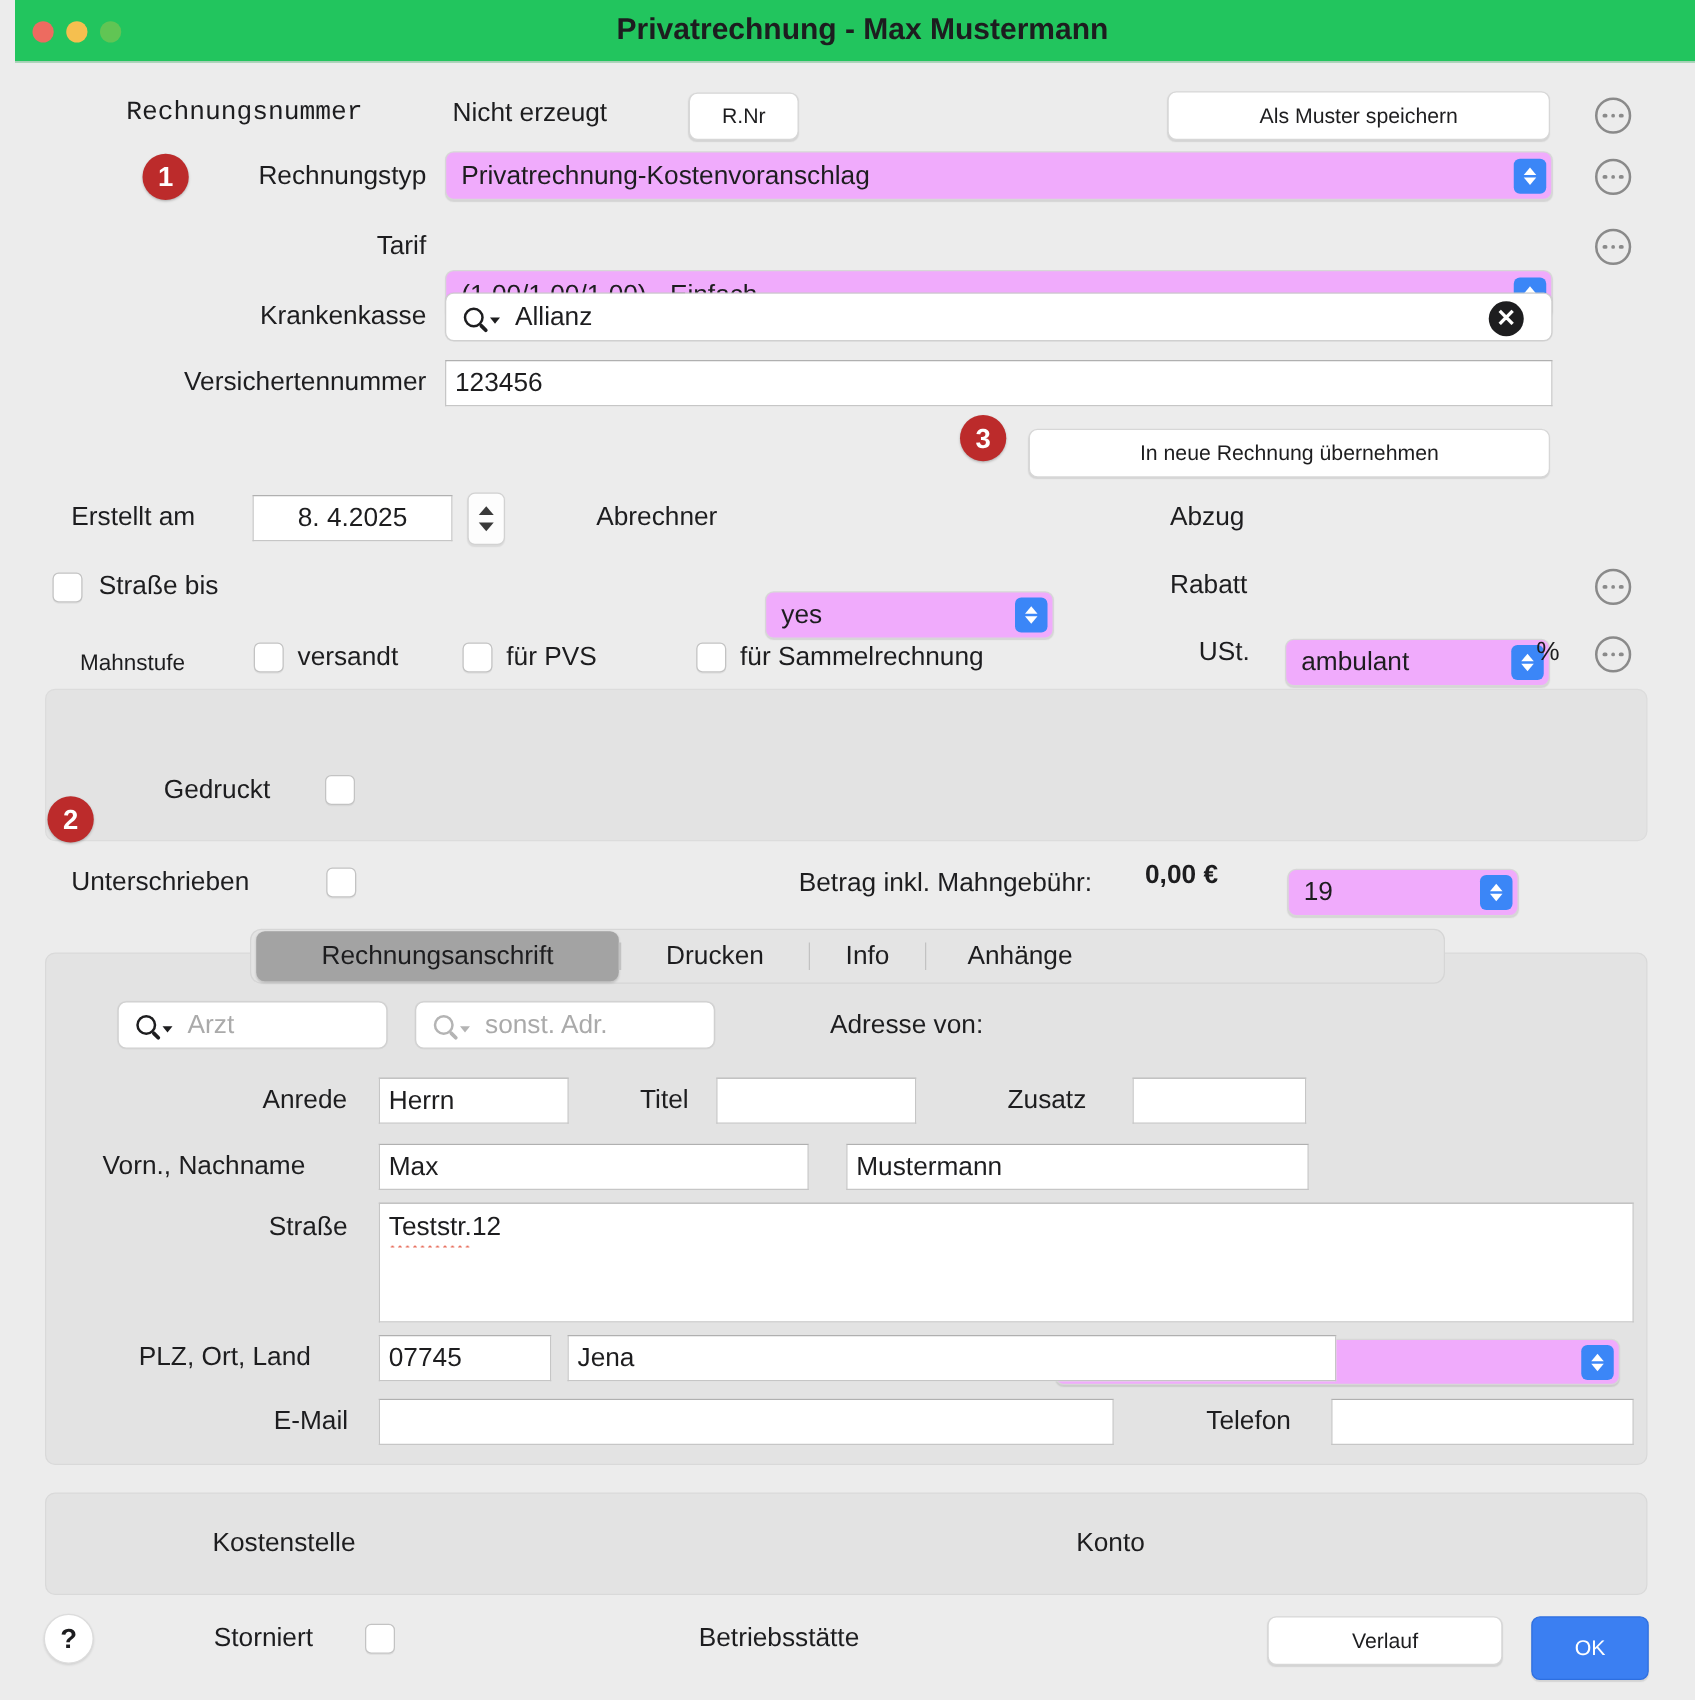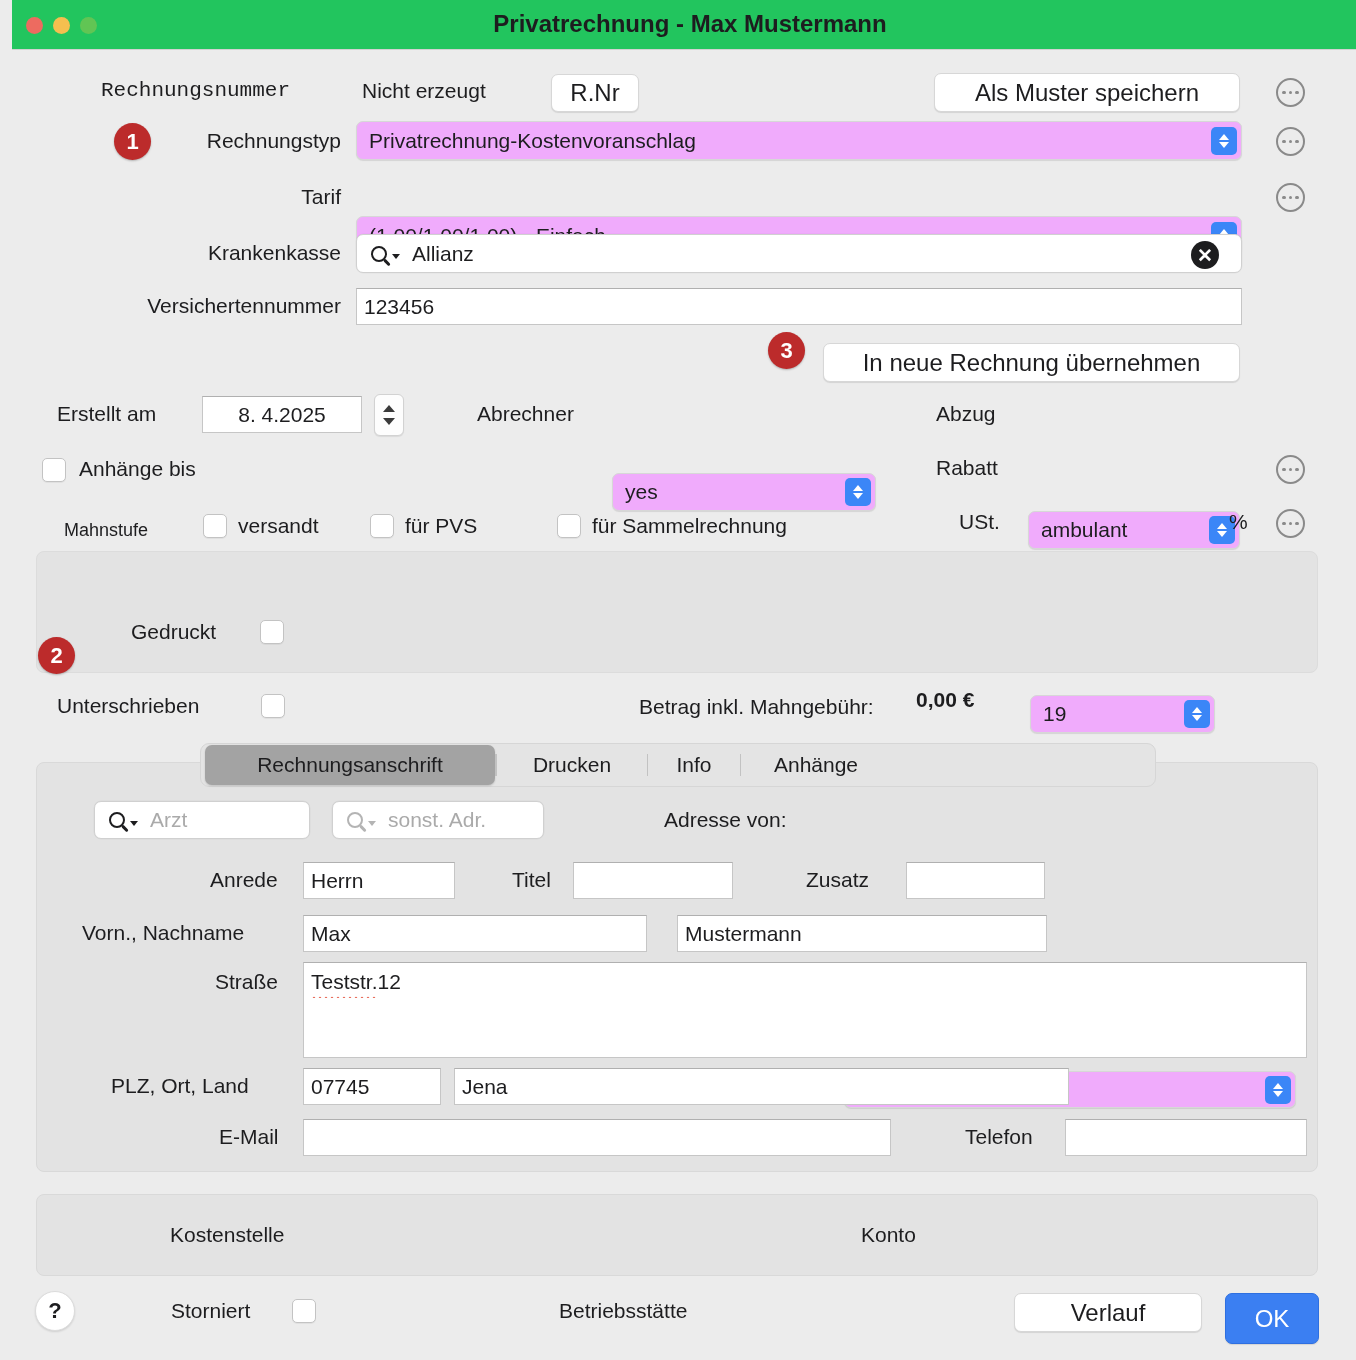--- a/index.html
+++ b/index.html
@@ -68,21 +68,21 @@
     border-left:5px solid transparent; border-right:5px solid transparent;
   }
   .pop .arrows span.up{ border-bottom:6px solid #fff; }
   .pop .arrows span.dn{ border-top:6px solid #fff; }
 
   
   .btn{
     background:#fff; border-radius:7px; border:1px solid #d7d7d7;
     box-shadow:0 1px 1px rgba(0,0,0,.10);
     display:flex; align-items:center; justify-content:center;
-    font-size:24px; cursor:default;
+    font-size:17px; cursor:default;
   }
   .btn.blue{ background:#3b7ff2; color:#fff; border-color:#2e6fe0; }
 
   
   .cb{
     width:24px;height:24px;border-radius:5px;background:#fff;
     border:1px solid #c3c3c3; box-shadow:0 1px 0 rgba(0,0,0,.05);
   }
 
   
@@ -257,39 +257,39 @@
 <div class="abs lbl" style="left:57px; top:402px;">Erstellt am</div>
 <div class="abs tf" style="left:202px; top:396px; width:160px; height:37px;">
   <span style="width:100%; text-align:center;">8.  4.2025</span>
 </div>
 <div class="abs stepper" style="left:374px; top:394px;">
   <span class="up"></span>
     <span class="dn"></span>
 </div>
 
 <div class="abs lbl" style="left:477px; top:402px;">Abrechner</div>
-<div class="abs pop" style="left:612px; top:395px; width:264px; height:38px;">
+<div class="abs pop" style="left:612px; top:395px; width:231px; height:38px;">
   <span>yes</span>
   <span class="arrows">
       <span class="up"></span>
       <span class="dn"></span>
     </span>
 </div>
 
 <div class="abs lbl" style="left:936px; top:402px;">Abzug</div>
 <div class="abs pop" style="left:1028px; top:395px; width:212px; height:38px;">
   <span>ambulant</span>
   <span class="arrows">
       <span class="up"></span>
       <span class="dn"></span>
     </span>
 </div>
 
 <div class="abs cb" style="left:42px; top:458px;"></div>
-<div class="abs lbl" style="left:79px; top:457px;">Anhänge bis</div>
+<div class="abs lbl" style="left:79px; top:457px;">Straße bis</div>
 
 <div class="abs lbl" style="left:936px; top:456px;">Rabatt</div>
 <div class="abs pop" style="left:1028px; top:449px; width:212px; height:38px;">
   <span>Kein Wert</span>
   <span class="arrows">
       <span class="up"></span>
       <span class="dn"></span>
     </span>
 </div>
 <div class="abs dots" style="left:1276px; top:455px;">
@@ -356,21 +356,21 @@
   <div class="tab" style="width:150px;">Anhänge</div>
 </div>
 
 <div class="abs tf round" style="left:94px; top:801px; width:216px; height:38px; padding-left:14px;">
   <span class="srch">
       <span class="mag"></span>
       <span class="chev"></span>
     </span>
   <span class="ph" style="margin-left:12px;">Arzt</span>
 </div>
-<div class="abs tf round" style="left:332px; top:801px; width:212px; height:38px; padding-left:14px;">
+<div class="abs tf round" style="left:332px; top:801px; width:240px; height:38px; padding-left:14px;">
   <span class="srch grey">
       <span class="mag"></span>
       <span class="chev"></span>
     </span>
   <span class="ph" style="margin-left:12px;">sonst. Adr.</span>
 </div>
 
 <div class="abs lbl" style="left:664px; top:808px;">Adresse von:</div>
 <div class="abs pop" style="left:844px; top:803px; width:452px; height:37px;">
   <span>Pat.-Details</span>

